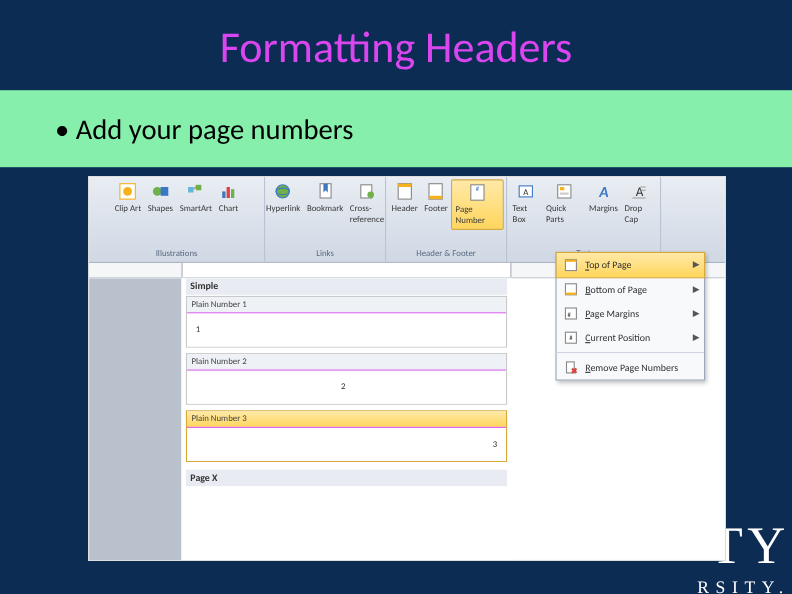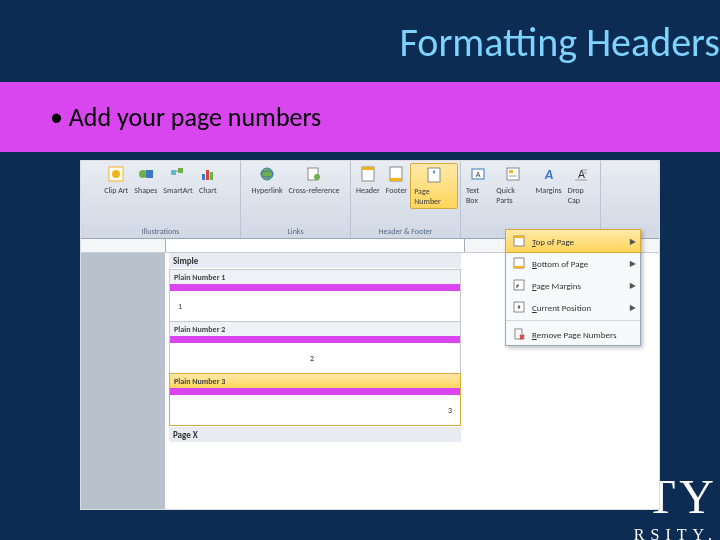--- a/index.html
+++ b/index.html
@@ -1,18 +1,18 @@
 <!DOCTYPE html>
 <html><head>
 <meta charset="utf-8">
 <style>
   * { box-sizing: border-box; margin: 0; padding: 0; }
   body { width: 720px; height: 540px; background: #0c2c54; font-family: Calibri, Arial, sans-serif; overflow: hidden; position: relative; }
-  .slide-title { color: #7dd3fc; font-size: 40px; font-weight: 400; text-align: right; padding: 18px 0 8px; }
-  .bullet-wrap { position: absolute; top: 82px; left: 0; width: 720px; height: 70px; background: #d946ef; z-index: 1; display: flex; align-items: center; }
+  .slide-title { color: #d946ef; font-size: 40px; font-weight: 400; text-align: center; padding: 18px 0 8px; }
+  .bullet-wrap { position: absolute; top: 82px; left: 0; width: 720px; height: 70px; background: #86efac; z-index: 1; display: flex; align-items: center; }
   .bullet-text { font-size: 26px; color: #000; padding-left: 50px; }
   .bullet-text::before { content: "• "; }
 
   .screenshot { position: absolute; left: 80px; top: 160px; width: 580px; height: 350px; background: #fff; z-index: 2; overflow: hidden; border: 1px solid #ddd; }
 
   .ribbon { height: 78px; background: linear-gradient(#e9edf3,#d0d8e4); border-bottom: 1px solid #9aa6b8; display: flex; position: relative; }
   .rb-group { display: flex; flex-direction: column; align-items: center; height: 100%; border-right: 1px solid #b9c3d2; }
   .rb-items { display: flex; padding: 2px 2px 0; }
   .rb-item { display: flex; flex-direction: column; align-items: center; font-size: 8px; color: #3a3a3a; cursor: pointer; padding: 2px 3px; }
   .rb-item.active { background: linear-gradient(#ffe9a8,#ffd65c); border: 1px solid #d6a93a; border-radius: 2px; }
@@ -22,21 +22,21 @@
   .ruler { height: 14px; background: #f5f6f8; border-bottom: 1px solid #c6cdd8; position: relative; }
   .ruler-inner { position: absolute; left: 84px; width: 300px; height: 100%; background: #fff; border-left: 1px solid #aab; border-right: 1px solid #aab; }
 
   .page-area { position: relative; height: 258px; overflow: hidden; }
   .page-margin { position: absolute; left: 0; top: 0; width: 84px; height: 100%; background: #b9c1cc; }
   .page-col { position: absolute; left: 84px; top: 0; width: 300px; height: 100%; background: #fff; }
   .gallery-title { position: absolute; left: 88px; top: 0; font-size: 9px; font-weight: bold; color: #333; background: #e8ecf2; padding: 2px 4px; width: 292px; }
   .gallery-item { position: absolute; width: 292px; border: 1px solid #c9c9c9; background: #fff; }
   .gallery-item.selected { border: 1px solid #d6a93a; }
   .gallery-item.selected .gi-label { background: linear-gradient(#ffe9a8,#ffd65c); }
-  .gi-label { font-size: 8px; font-weight: bold; color: #444; background: #eef1f6; padding: 2px 4px; border-bottom: 7px solid #d946ef; }
+  .gi-label { font-size: 8px; font-weight: normal; color: #444; background: #eef1f6; padding: 2px 4px; border-bottom: 1px solid #d946ef; }
   .gi-preview { height: 30px; position: relative; background: #fff; }
   .gi-num { position: absolute; font-size: 8px; color: #333; }
 
   .dropdown { position: absolute; right: 18px; top: 68px; width: 136px; background: #f8f9fb; border: 1px solid #99a6b9; box-shadow: 2px 2px 4px rgba(0,0,0,0.25); z-index: 10; }
   .dd-item { display: flex; align-items: center; font-size: 9px; color: #333; padding: 4px 6px; cursor: pointer; position: relative; }
   .dd-item.hl { background: linear-gradient(#ffe9a8,#ffd65c); border: 1px solid #d6a93a; margin: -1px; }
   .dd-icon { width: 14px; height: 14px; margin-right: 6px; display: flex; align-items: center; justify-content: center; }
   .dd-arrow { position: absolute; right: 4px; font-size: 8px; color: #555; }
   .dd-sep { height: 1px; background: #cfd6e1; margin: 2px 0; }
   .dd-item .u { text-decoration: underline; }
@@ -110,20 +110,29 @@
               <svg width="16" height="16">
                 <circle cx="8" cy="8" r="6" fill="#6fb04a" stroke="#3b78c4"></circle>
                 <ellipse cx="8" cy="8" rx="6" ry="3" fill="none" stroke="#3b78c4"></ellipse>
               </svg>
             </div>
           <span>Hyperlink</span>
         </div>
         <div class="rb-item">
           <div class="rb-icon">
               <svg width="16" height="16">
+                <rect x="3" y="1" width="10" height="13" fill="#fff" stroke="#888"></rect>
+                <path d="M6 1 v8 l2 -2 l2 2 v-8" fill="#3b78c4"></path>
+              </svg>
+            </div>
+          <span>Bookmark</span>
+        </div>
+        <div class="rb-item">
+          <div class="rb-icon">
+              <svg width="16" height="16">
                 <rect x="2" y="2" width="10" height="12" fill="#fff" stroke="#888"></rect>
                 <circle cx="11" cy="11" r="3" fill="#6fb04a"></circle>
               </svg>
             </div>
           <span>Cross-reference</span>
         </div>
       </div>
       <div class="rb-group-label">Links</div>
     </div>
 

